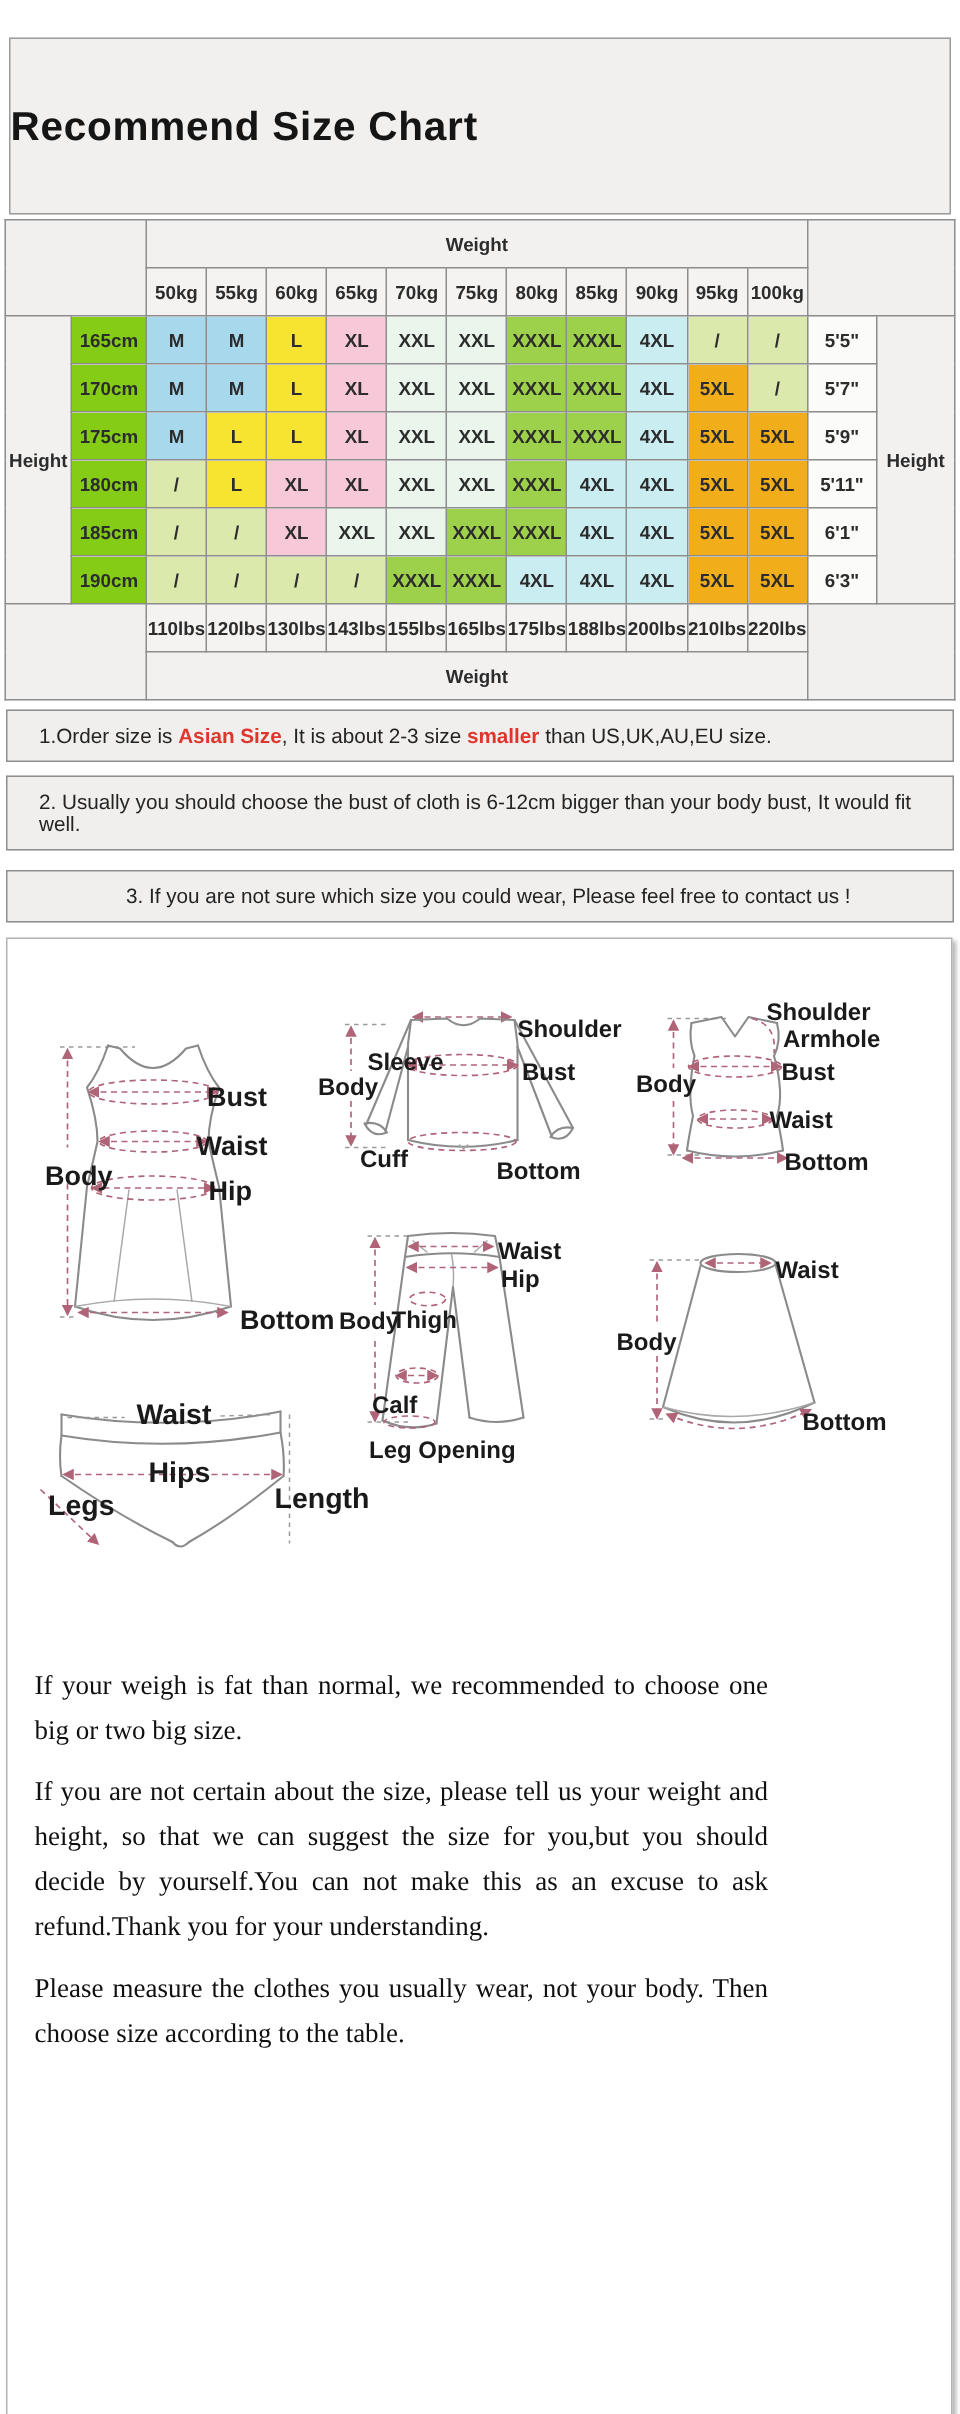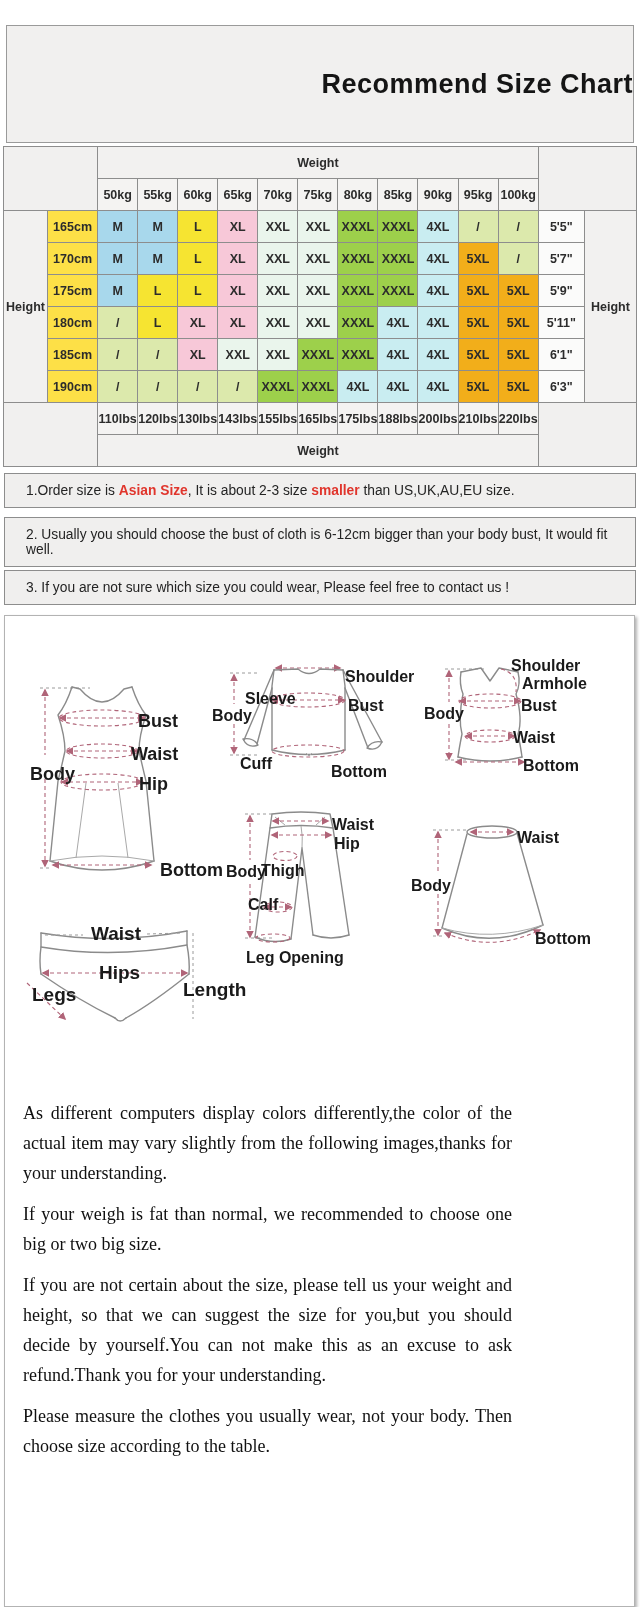--- a/index.html
+++ b/index.html
@@ -1,37 +1,37 @@
 <!DOCTYPE html>
 <html><head>
 <meta charset="utf-8">
 <style>
   html,body { margin:0; padding:0; }
   body { width:640px; background:#fff; font-family:"Liberation Sans",sans-serif; }
 
   
   .title-box { margin:25px 6px 0 6px; height:116px; background:#f1f0ef; border:1px solid #9a9a9a;
-               display:flex; align-items:center; justify-content:flex-end; }
+               display:flex; align-items:center; justify-content:flex-start; }
   .title-box h1 { margin:0; font-size:27px; font-weight:bold; color:#151515; letter-spacing:.5px; }
 
   table.chart { border-collapse:collapse; table-layout:fixed; margin:3px auto 0 auto; width:634px; background:#f1f0ef; }
   table.chart td { border:1px solid #8d8d8d; text-align:center; vertical-align:middle;
                    font-weight:bold; font-size:12.5px; color:#2c2c2c; padding:0; height:31px; overflow:hidden; }
   td.wtop { font-size:13.5px; background:#f2f1f0; }
   td.kg   { background:#f4f3f2; font-size:12px; }
-  td.hcm  { background:#fde047; }
+  td.hcm  { background:#84cc16; }
   td.hft  { background:#fbfbfa; }
   td.hside{ background:#f2f1f0; font-size:13px; }
   td.corner { background:#f1f0ef; }
   td.size { height:33px; color:#34494a; }
 
   .note-box { margin:9px 4px 0 4px; border:1px solid #8d8d8d; background:#f0efee;
               padding:9px 10px 9px 21px; font-size:13.8px; color:#242424; }
   .note-box.first { margin-top:6px; }
-  .note-box.last  { margin-top:3px; }
+  .note-box.last  { margin-top:13px;text-align:center; }
   .note-box p { margin:0; }
   .red { color:#e0352c; font-weight:bold; }
 
   
   .guide { position:relative; margin:10px 4px 0 4px; width:629px; height:990px;
            background:#fff; border:1px solid #b3b3b3; box-shadow:2px 2px 3px rgba(0,0,0,.30); }
   .guide svg { position:absolute; overflow:visible; }
   .o { fill:none; stroke:#8b8b8b; stroke-width:1.4; stroke-linecap:round; stroke-linejoin:round; }
   .o2{ fill:none; stroke:#a9a9a9; stroke-width:1; }
   .m { fill:none; stroke:#b06478; stroke-width:1.1; stroke-dasharray:4 3; }
@@ -337,21 +337,21 @@
         <ellipse class="m" cx="40" cy="48" rx="12" ry="4.5"></ellipse>
         <ellipse class="m" cx="33" cy="99" rx="14" ry="5"></ellipse>
         <line class="m" x1="20" y1="99" x2="46" y2="99" marker-start="url(#ar)" marker-end="url(#ar)"></line>
         <ellipse class="m" cx="28" cy="130" rx="17" ry="4"></ellipse>
       </g>
     </svg>
     <span class="dl" style="left:327px;top:200px">Waist</span>
     <span class="dl" style="left:329px;top:219px">Hip</span>
     <span class="dl" style="left:221px;top:247px">Body</span>
     <span class="dl" style="left:256px;top:246px">Thigh</span>
-    <span class="dl" style="left:243px;top:280px">Calf</span>
+    <span class="dl" style="left:243px;top:303px">Calf</span>
     <span class="dl" style="left:241px;top:333px">Leg Opening</span>
 
     <svg style="left:428px;top:200px" width="135" height="135" viewBox="0 0 135 135">
       <g>
         <line class="g" x1="0" y1="14" x2="34" y2="14"></line>
         <line class="g" x1="0" y1="120" x2="12" y2="120"></line>
         <line class="m" x1="5" y1="16" x2="5" y2="58" marker-start="url(#ar)"></line>
         <line class="m" x1="5" y1="78" x2="5" y2="119" marker-end="url(#ar)"></line>
       </g>
       <g>
@@ -385,20 +385,19 @@
         <line class="g" x1="168" y1="12" x2="168" y2="98"></line>
       </g>
     </svg>
     <span class="dl huge" style="left:86px;top:307px">Waist</span>
     <span class="dl huge" style="left:94px;top:346px">Hips</span>
     <span class="dl huge" style="left:27px;top:368px">Legs</span>
     <span class="dl huge" style="left:178px;top:363px">Length</span>
 
     <div class="notes-block">
       <div id="bottom-paragraphs">
-          <p>As different computers display colors differently,the color of the actual item may vary slightly from the following images,thanks for your understanding.</p>
           <p>If your weigh is fat than normal, we recommended to choose one big or two big size.</p>
           <p>If you are not certain about the size, please tell us your weight and height, so that we can suggest the size for you,but you should decide by yourself.You can not make this as an excuse to ask refund.Thank you for your understanding.</p>
           <p>Please measure the clothes you usually wear, not your body. Then choose size according to the table.</p>
         </div>
     </div>
   </div>
 </div>
 
 </body></html>

